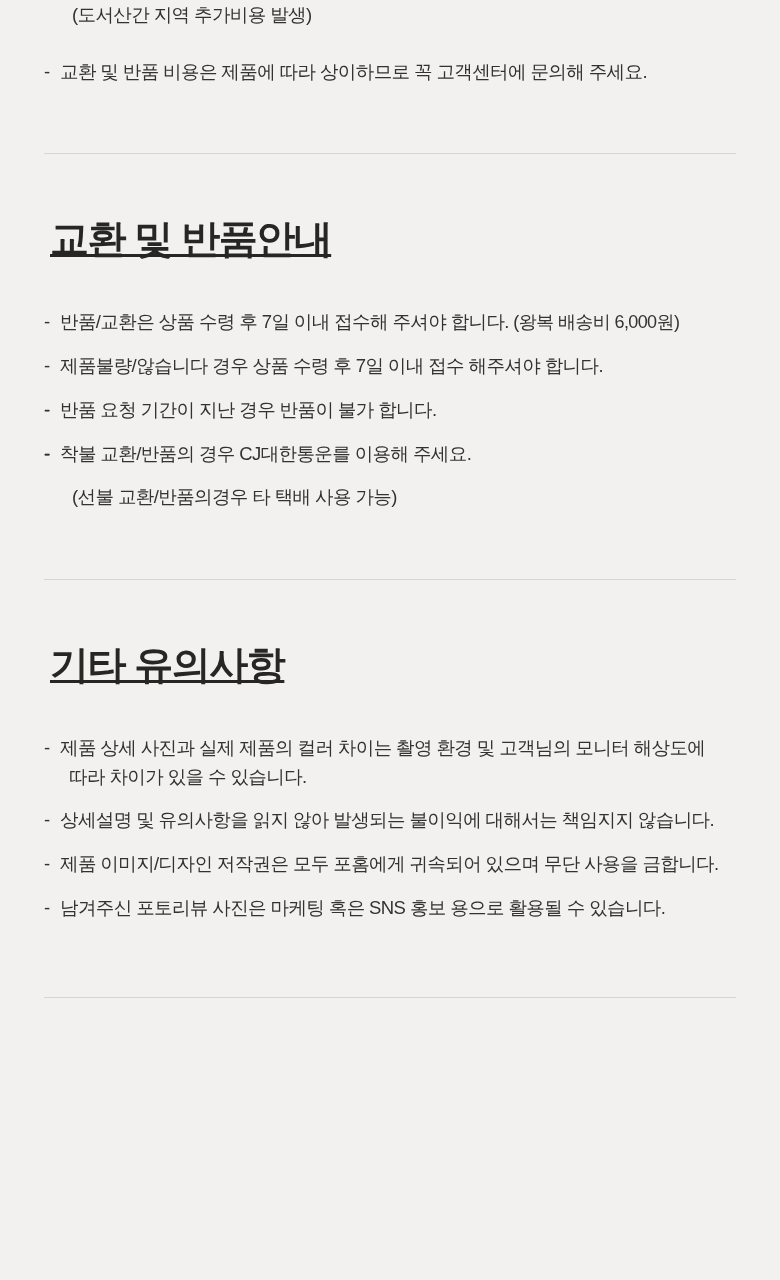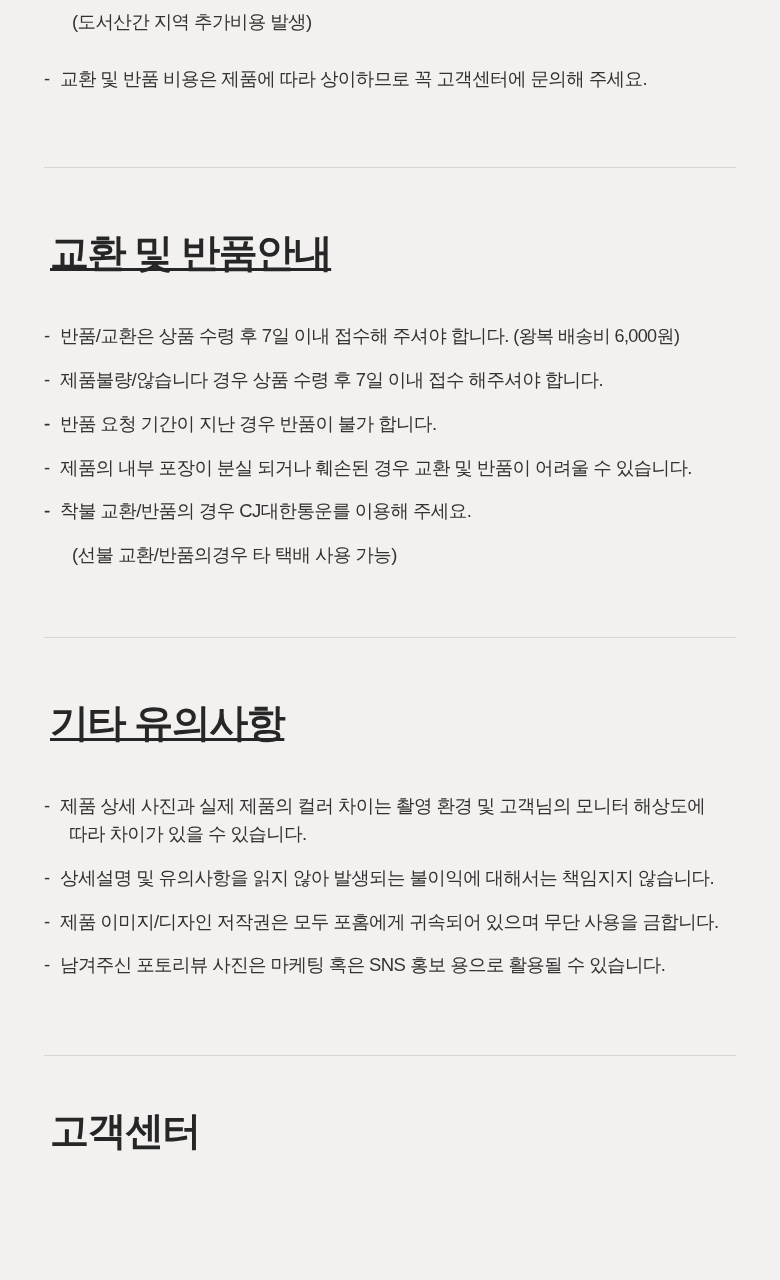--- a/index.html
+++ b/index.html
@@ -60,21 +60,21 @@
     top: 0;
     color: #333232;
   }
   .bullet-list li.nodash {
     padding-left: 28px;
   }
   .bullet-list li .small {
     font-size: 18px;
   }
   .top-fragment {
-    padding: 8px 44px;
+    padding: 1px 44px;
     box-sizing: border-box;
   }
   .top-fragment .line {
     font-size: 18.5px;
     letter-spacing: -0.6px;
     color: #333232;
     line-height: 1.55;
     margin: 0;
     padding-left: 28px;
     white-space: pre-wrap;
@@ -115,21 +115,21 @@
   <div style="height:58px"></div>
 
   <div class="block">
     <h2 class="section-title">교환 및 반품안내</h2>
     <div style="height:42px"></div>
     <ul class="bullet-list">
       <li><span class="dash">-</span><span>반품/교환은 상품 수령 후 7일 이내 접수해 주셔야 합니다.</span><span class="small"> (왕복 배송비 6,000원)</span></li>
       <li><span class="dash">-</span><span>제품불량/않습니다 경우 상품 수령 후 7일 이내 접수 해주셔야 합니다.</span></li>
       <li><span class="dash">-</span></li>
       <li><span class="dash">-</span><span>반품 요청 기간이 지난 경우 반품이 불가 합니다.</span></li>
-      <li><span class="dash">-</span><span>제품의 내부 포장이 분실 되거나 훼손된 경우 교환 및 반품이 어려울 수 있습니다.</span></li>
+      <li><span class="dash">-</span></li>
       <li><span class="dash">-</span></li>
       <li><span class="dash">-</span><span>착불 교환/반품의 경우 CJ대한통운를 이용해 주세요.</span></li>
       <li class="nodash"><span>(선불 교환/반품의경우 타 택배 사용 가능)</span></li>
     </ul>
   </div>
 
   <div style="height:52px"></div>
   <div class="divider"></div>
   <div style="height:58px"></div>
 
@@ -142,15 +142,14 @@
       <li><span class="dash">-</span><span>상세설명 및 유의사항을 읽지 않아 발생되는 불이익에 대해서는 책임지지 않습니다.</span></li>
       <li><span class="dash">-</span><span>제품 이미지/디자인 저작권은 모두 포홈에게 귀속되어 있으며 무단 사용을 금합니다.</span></li>
       <li><span class="dash">-</span><span>남겨주신 포토리뷰 사진은 마케팅 혹은 SNS 홍보 용으로 활용될 수 있습니다.</span></li>
     </ul>
   </div>
 
   <div style="height:60px"></div>
   <div class="divider"></div>
   <div style="height:48px"></div>
 
-  <h2 class="cut-title">고객센터</h2>
 
 </div>
 
 </body></html>

